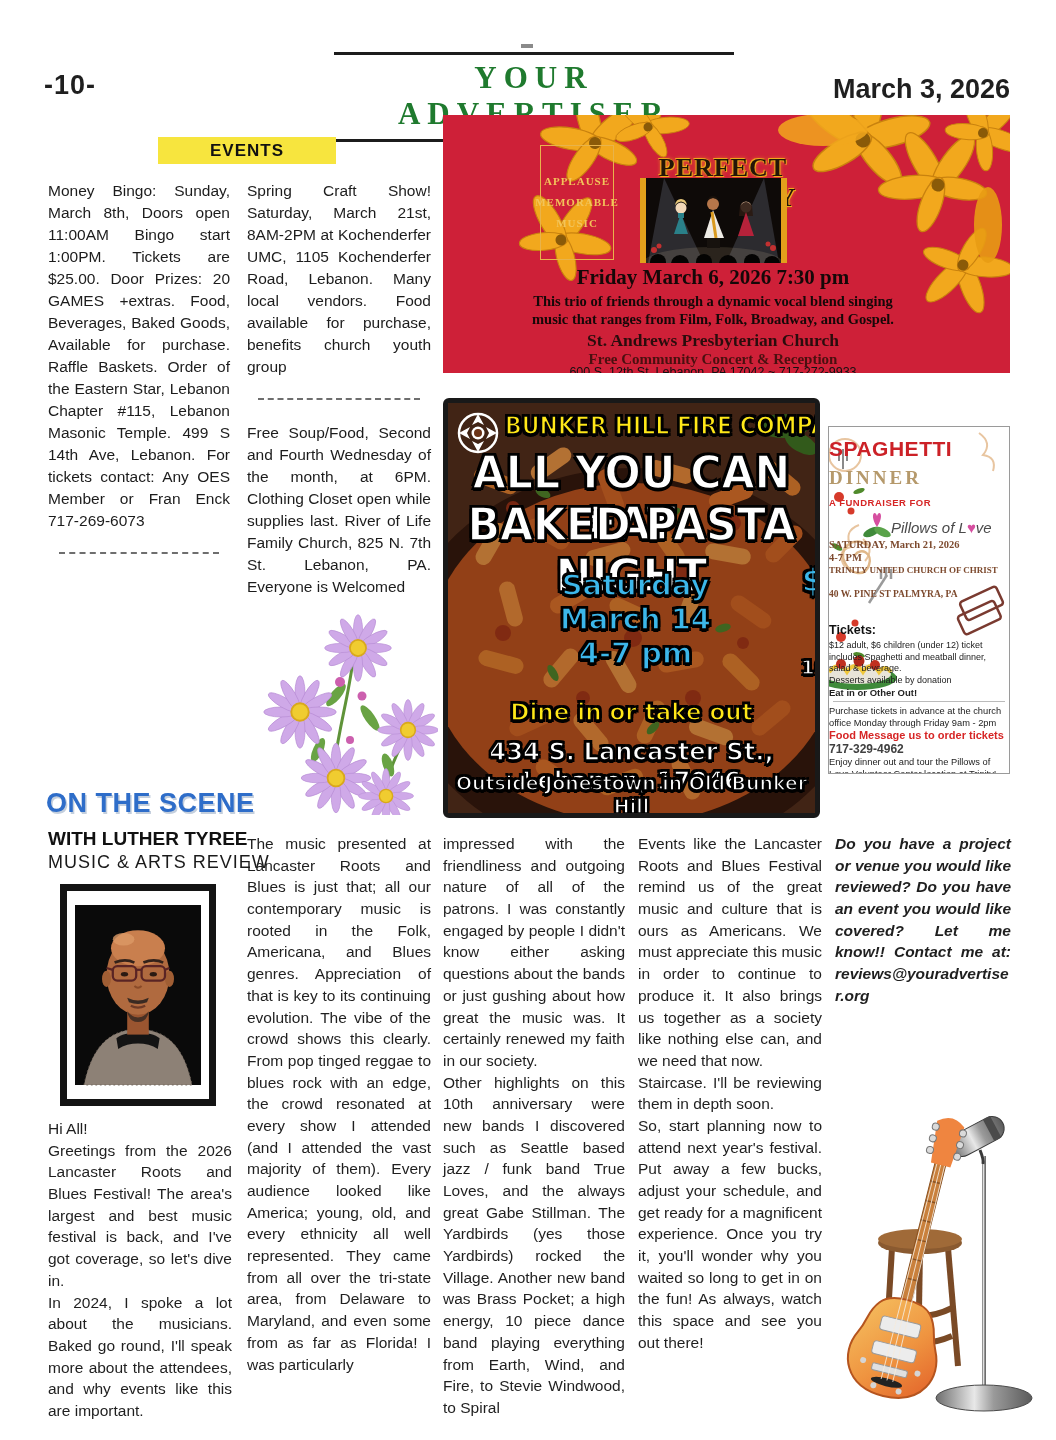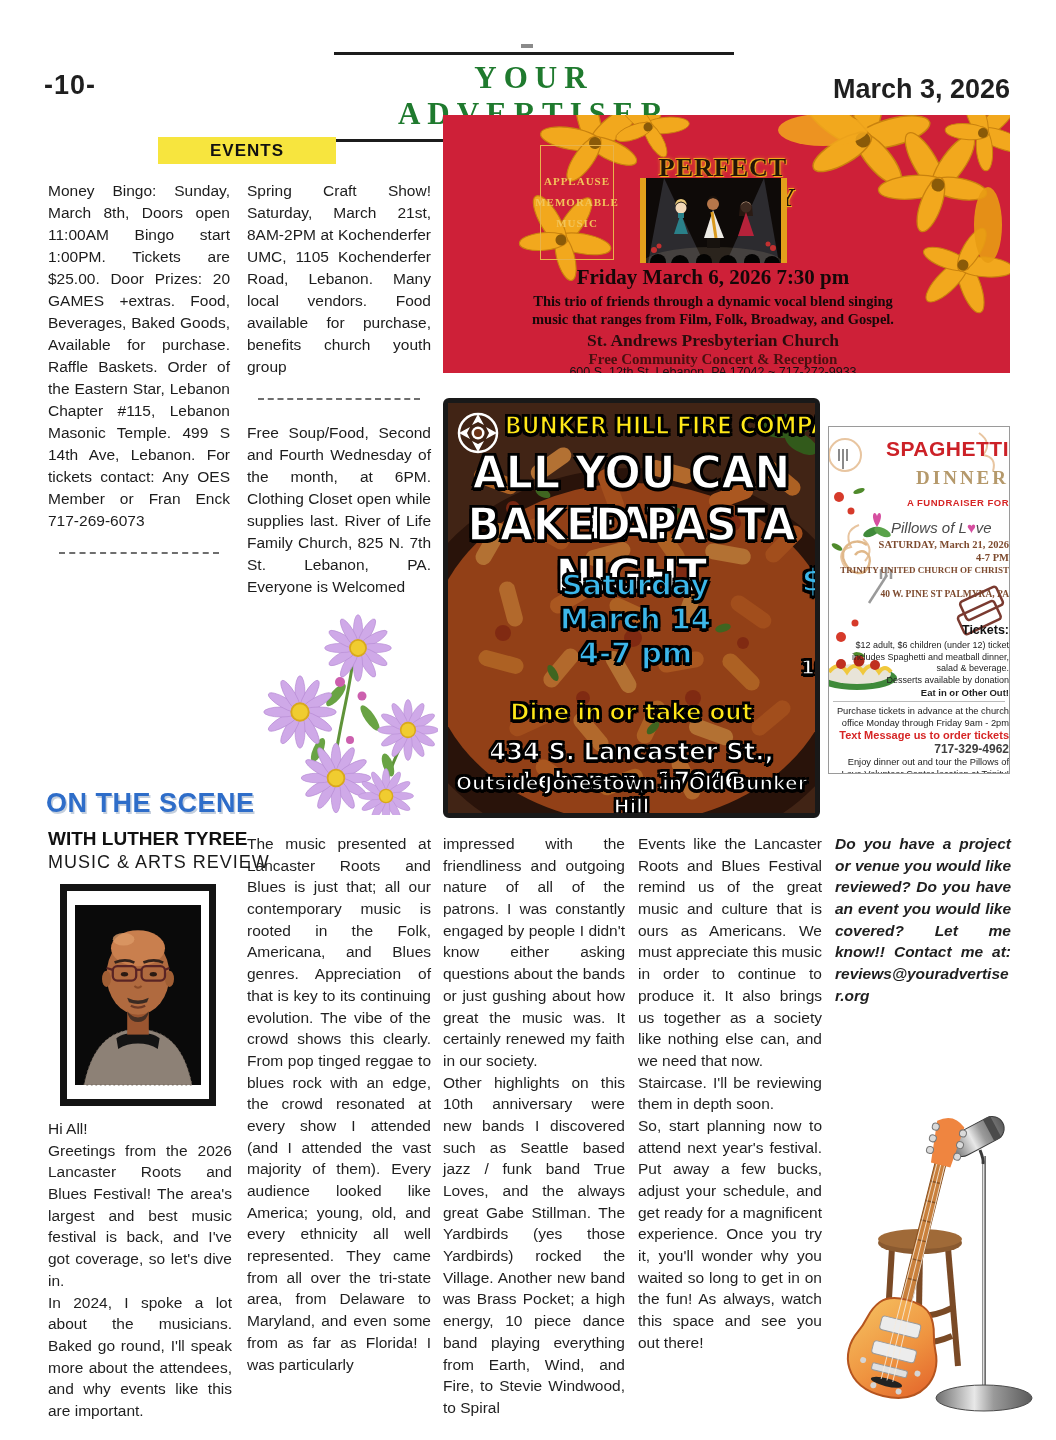--- a/index.html
+++ b/index.html
@@ -54,21 +54,21 @@
   .bh-t2{top:96px;font-size:44px;color:#fff;transform:scaleX(0.97);}
   .bh-when{top:165px;left:4px;width:150px;font-size:29px;line-height:1.18;color:#3cb7ea;}
   .bh-price{top:160px;left:232px;width:140px;line-height:1.1;}
   .bh-dine{top:296px;font-size:23px;color:#ffe818;}
   .bh-addr{top:334px;font-size:25px;color:#fff;transform:scaleX(0.97);}
   .bh-note{top:369px;font-size:19.5px;color:#fff;transform:scaleX(0.97);}
 
   
   .sp{left:828px;top:426px;width:182px;height:348px;background:#fff;border:1.5px solid #9a9a9a;
       overflow:hidden;box-sizing:border-box;}
-  .sp .c{position:absolute;left:0;width:100%;text-align:right;}
+  .sp .c{position:absolute;left:0;width:100%;text-align:left;}
   .sp-title{top:10px;left:22px;width:150px;font-size:21px;font-weight:bold;color:#cc2127;letter-spacing:0.5px;}
   .sp-dinner{top:40px;left:22px;width:150px;font-family:"Liberation Serif",serif;font-weight:bold;
              font-size:19px;color:#b5996b;letter-spacing:3px;}
   .sp-fund{top:70px;font-size:9.5px;font-weight:bold;color:#d62525;letter-spacing:0.5px;}
   .sp-logo{top:84px;left:38px;width:140px;text-align:left;font-style:italic;font-size:15px;color:#4a4a4a;}
   .sp-logo .heart{color:#d64fa0;font-style:normal;}
   .sp-brown{color:#7d4a2e;font-family:"Liberation Serif",serif;font-weight:bold;}
   .sp-date{top:112px;font-size:10.5px;}
   .sp-time{top:125px;font-size:10.5px;}
   .sp-ven1{top:138px;left:18px;width:146px;font-size:9px;line-height:1.25;}
@@ -397,21 +397,21 @@
     <div class="c sp-brown sp-date">SATURDAY, March 21, 2026</div>
     <div class="c sp-brown sp-time">4-7 PM</div>
     <div class="c sp-brown sp-ven1 abs">TRINITY UNITED CHURCH OF CHRIST</div>
     <div class="c sp-brown sp-ven2">40 W. PINE ST PALMYRA, PA</div>
     <div class="c sp-tickets">Tickets:</div>
     <div class="c sp-small sp-info abs">$12 adult, $6 children (under 12) ticket includes Spaghetti and meatball dinner, salad &amp; beverage.</div>
     <div class="c sp-small sp-dess">Desserts available by donation</div>
     <div class="c sp-eat">Eat in or Other Out!</div>
     <div class="sp-hr"></div>
     <div class="c sp-small sp-purch abs">Purchase tickets in advance at the church office Monday through Friday 9am - 2pm</div>
-    <div class="c sp-text">Text Message us to order tickets</div>
+    <div class="c sp-text">Food Message us to order tickets</div>
     <div class="c sp-phone">717-329-4962</div>
     <div class="c sp-small sp-enjoy abs">Enjoy dinner out and tour the Pillows of Love Volunteer Center location at Trinity!</div>
   </div>
 
   <div class="abs ots-title">ON THE SCENE</div>
   <div class="abs ots-by">WITH LUTHER TYREE</div>
   <div class="abs ots-sub">MUSIC &amp; ARTS REVIEW</div>
 
   <div class="abs portrait">
     <svg viewBox="0 0 140 200">

